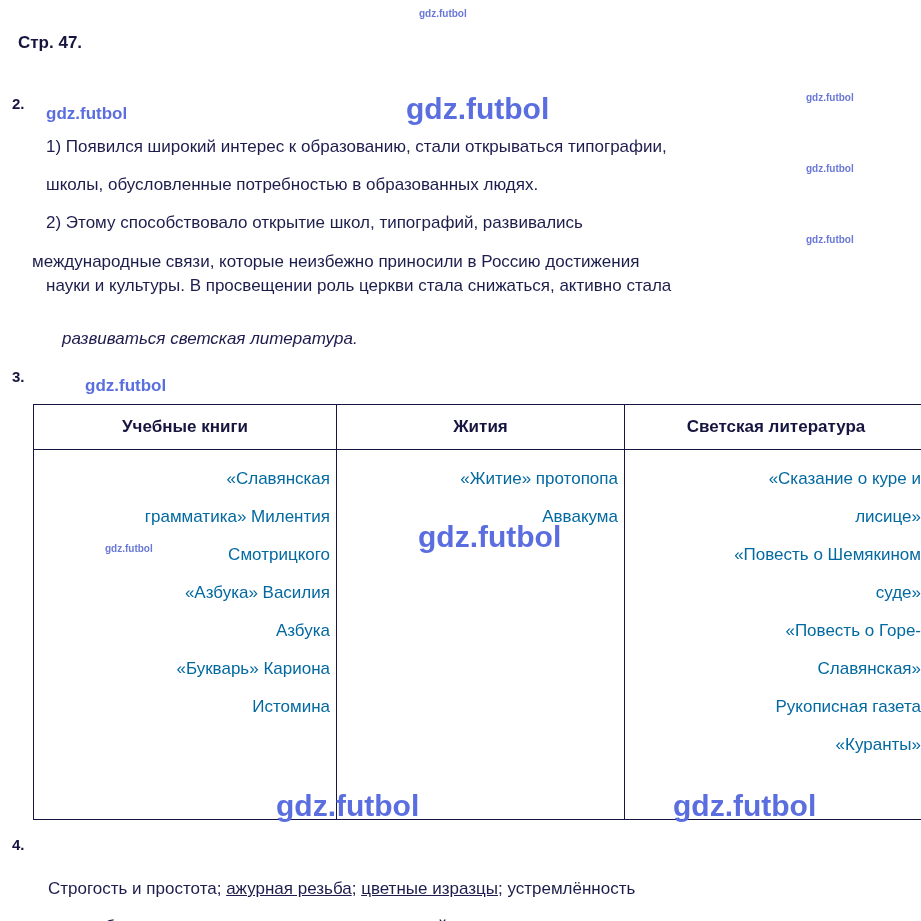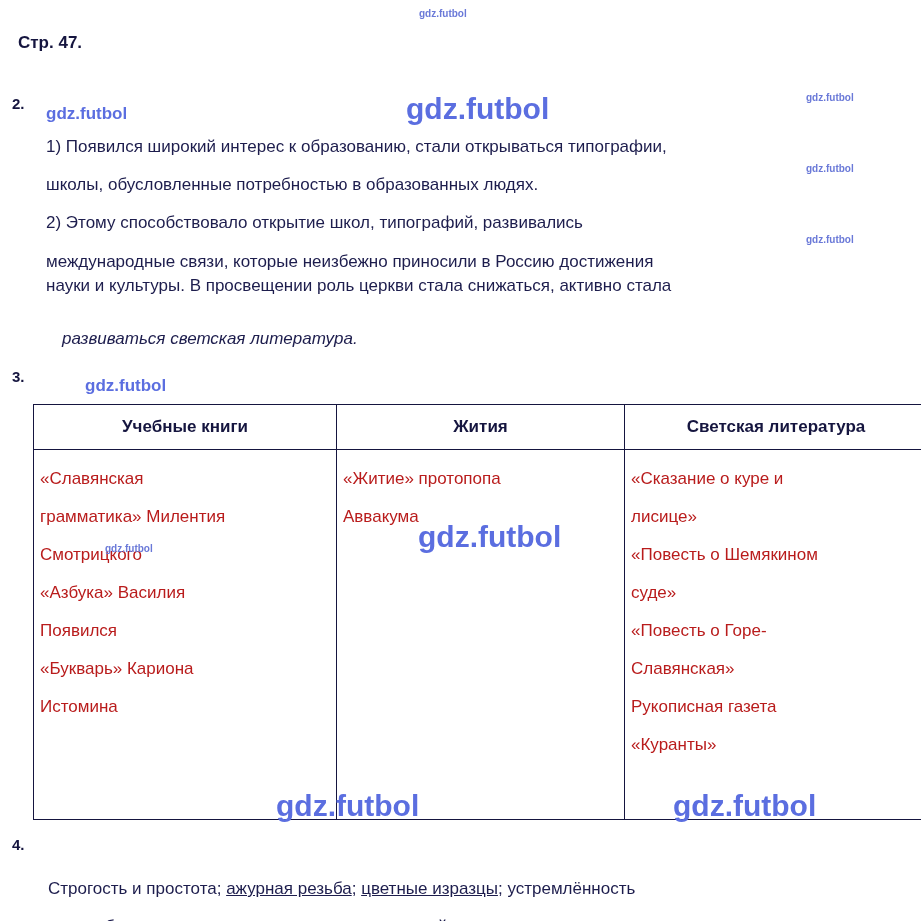--- a/index.html
+++ b/index.html
@@ -72,24 +72,24 @@
     margin-top: 6px;
   }
   table.tbl th {
     text-align: center;
     font-size: 17px;
     font-weight: bold;
     color: #15153f;
     padding: 12px 6px 12px 6px;
   }
   table.tbl td {
-    text-align: left;
+    text-align: right;
     font-size: 17px;
     line-height: 38px;
-    color: #b91c1c;
+    color: #0369a1;
     height: 345px;
   }
   .cell-line { display: block; }
   .u { text-decoration: underline; }
 </style>
 </head>
 <body>
 
 <div class="page">
 
@@ -100,21 +100,21 @@
   <div class="qnum" style="left:12px; top:95px;">2.</div>
   <div class="wm wm-small" style="left:46px; top:104px;">gdz.futbol</div>
   <div class="wm wm-big" style="left:406px; top:92px;">gdz.futbol</div>
   <div class="wm wm-tiny" style="left:806px; top:92px;">gdz.futbol</div>
   <div class="wm wm-tiny" style="left:806px; top:163px;">gdz.futbol</div>
   <div class="wm wm-tiny" style="left:806px; top:234px;">gdz.futbol</div>
 
   <div class="para" style="left:46px; top:128px;">1) Появился широкий интерес к образованию, стали открываться типографии,</div>
   <div class="para" style="left:46px; top:166px;">школы, обусловленные потребностью в образованных людях.</div>
   <div class="para" style="left:46px; top:204px;">2) Этому способствовало открытие школ, типографий, развивались</div>
-  <div class="para" style="left:46px; top:243px;">международные связи, которые неизбежно приносили в Россию достижения</div>
+  <div class="para" style="left:32px; top:243px;">международные связи, которые неизбежно приносили в Россию достижения</div>
   <div class="para" style="left:46px; top:267px;">науки и культуры. В просвещении роль церкви стала снижаться, активно стала</div>
   <div class="para" style="left:62px; top:320px;font-style:italic;">развиваться светская литература.</div>
 
   <div class="qnum" style="left:12px; top:368px;">3.</div>
   <div class="wm wm-small" style="left:85px; top:376px;">gdz.futbol</div>
 
   <table class="tbl">
     <thead>
       <tr>
         <th style="width:290px;">Учебные книги</th>
@@ -122,21 +122,21 @@
         <th style="width:290px;">Светская литература</th>
       </tr>
     </thead>
     <tbody>
       <tr>
         <td>
           <span class="cell-line">«Славянская</span>
           <span class="cell-line">грамматика» Милентия</span>
           <span class="cell-line">Смотрицкого</span>
           <span class="cell-line">«Азбука» Василия</span>
-          <span class="cell-line">Появился</span>
+          <span class="cell-line">Азбука</span>
           <span class="cell-line">«Букварь» Кариона</span>
           <span class="cell-line">Истомина</span>
         </td>
         <td>
           <span class="cell-line">«Житие» протопопа</span>
           <span class="cell-line">Аввакума</span>
         </td>
         <td>
           <span class="cell-line">«Сказание о куре и</span>
           <span class="cell-line">лисице»</span>

